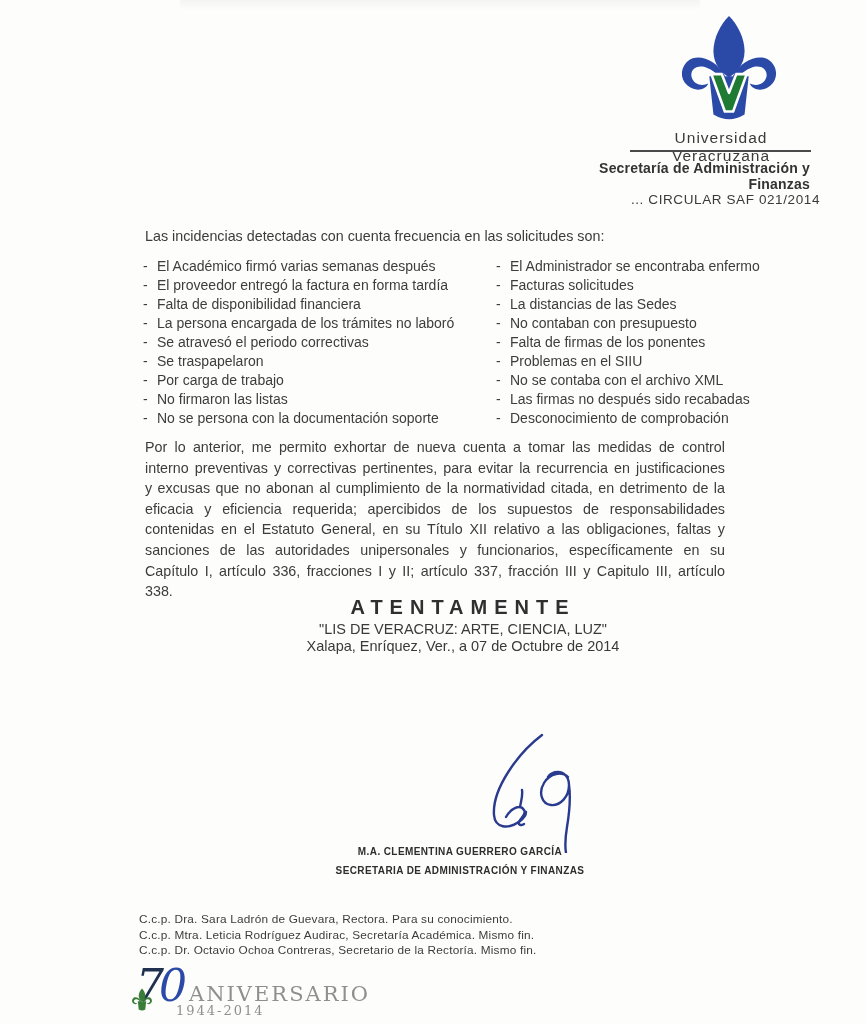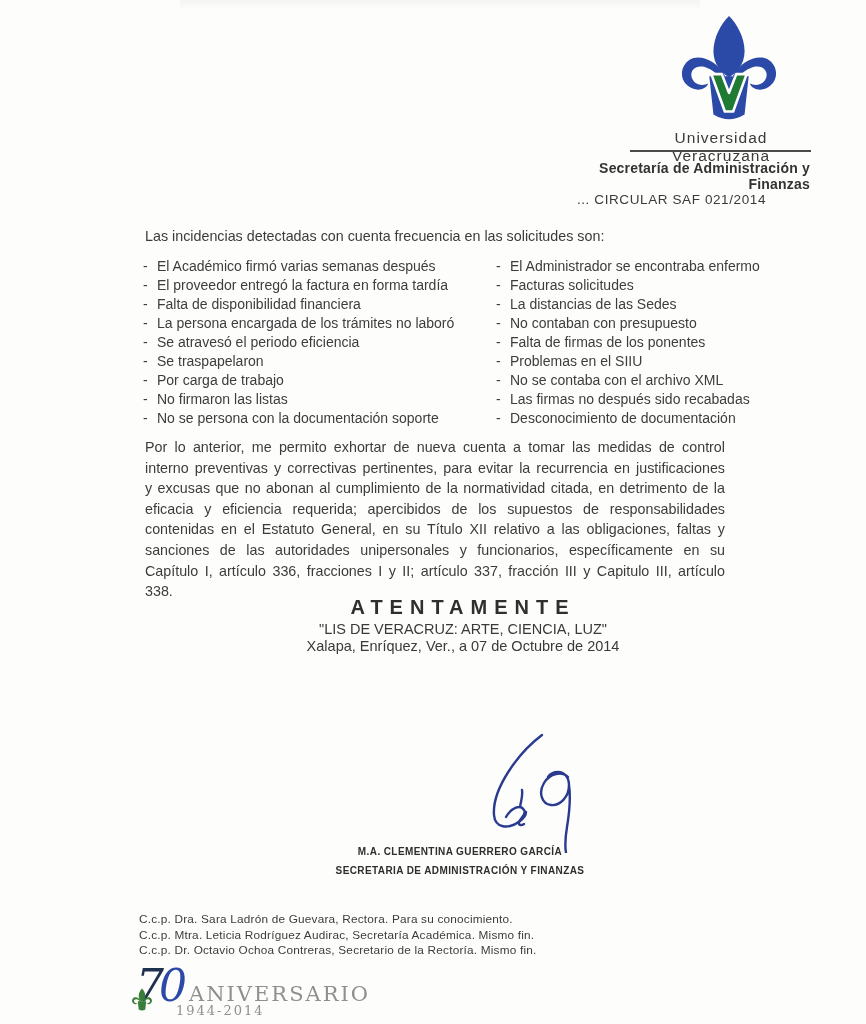--- a/index.html
+++ b/index.html
@@ -18,21 +18,21 @@
   .uni-name{
     position:absolute;left:628px;top:129px;width:186px;text-align:center;
     font-size:15.5px;letter-spacing:1px;color:#3a3a3a;
   }
   .uni-underline{position:absolute;left:630px;top:150px;width:181px;border-top:2px solid #4a4a4a;}
   .dept{
     position:absolute;left:555px;top:160px;width:255px;text-align:right;
     font-size:14px;font-weight:bold;color:#333;letter-spacing:.2px;
   }
   .circular{
-    position:absolute;left:526px;top:192px;width:240px;text-align:right;
+    position:absolute;left:580px;top:192px;width:240px;text-align:right;
     font-size:13.5px;letter-spacing:.6px;color:#3a3a3a;
   }
   
   .intro{position:absolute;left:145px;top:228px;font-size:14.3px;color:#3b3b3b;}
   .col{position:absolute;top:257px;margin:0;padding:0;list-style:none;}
   .col.left{left:143px;width:352px;}
   .col.right{left:496px;width:360px;}
   .col li{
     font-size:14px;line-height:19px;color:#3d3d3d;
     padding-left:14px;text-indent:-14px;white-space:nowrap;
@@ -106,37 +106,37 @@
     <div class="circular">... CIRCULAR SAF 021/2014</div>
   </div>
 
   <div class="intro">Las incidencias detectadas con cuenta frecuencia en las solicitudes son:</div>
 
   <ul class="col left">
     <li>El Académico firmó varias semanas después</li>
     <li>El proveedor entregó la factura en forma tardía</li>
     <li>Falta de disponibilidad financiera</li>
     <li>La persona encargada de los trámites no laboró</li>
-    <li>Se atravesó el periodo eficiencia</li>
+    <li>Se atravesó el periodo correctivas</li>
     <li>Se traspapelaron</li>
     <li>Por carga de trabajo</li>
     <li>No firmaron las listas</li>
     <li>No se persona con la documentación soporte</li>
   </ul>
 
   <ul class="col right">
     <li>El Administrador se encontraba enfermo</li>
     <li>Facturas solicitudes</li>
     <li>La distancias de las Sedes</li>
     <li>No contaban con presupuesto</li>
     <li>Falta de firmas de los ponentes</li>
     <li>Problemas en el SIIU</li>
     <li>No se contaba con el archivo XML</li>
     <li>Las firmas no después sido recabadas</li>
-    <li>Desconocimiento de documentación</li>
+    <li>Desconocimiento de comprobación</li>
   </ul>
 
   <p class="main-par">Por lo anterior, me permito exhortar de nueva cuenta a tomar las medidas de control interno preventivas y correctivas pertinentes, para evitar la recurrencia en justificaciones y excusas que no abonan al cumplimiento de la normatividad citada, en detrimento de la eficacia y eficiencia requerida; apercibidos de los supuestos de responsabilidades contenidas en el Estatuto General, en su Título XII relativo a las obligaciones, faltas y sanciones de las autoridades unipersonales y funcionarios, específicamente en su Capítulo I, artículo 336, fracciones I y II; artículo 337, fracción III y Capitulo III, artículo 338.</p>
 
   <div class="closing">
     <div class="salutation">ATENTAMENTE</div>
     <div class="motto">"LIS DE VERACRUZ: ARTE, CIENCIA, LUZ"</div>
     <div class="dateline">Xalapa, Enríquez, Ver., a 07 de Octubre de 2014</div>
   </div>
 

